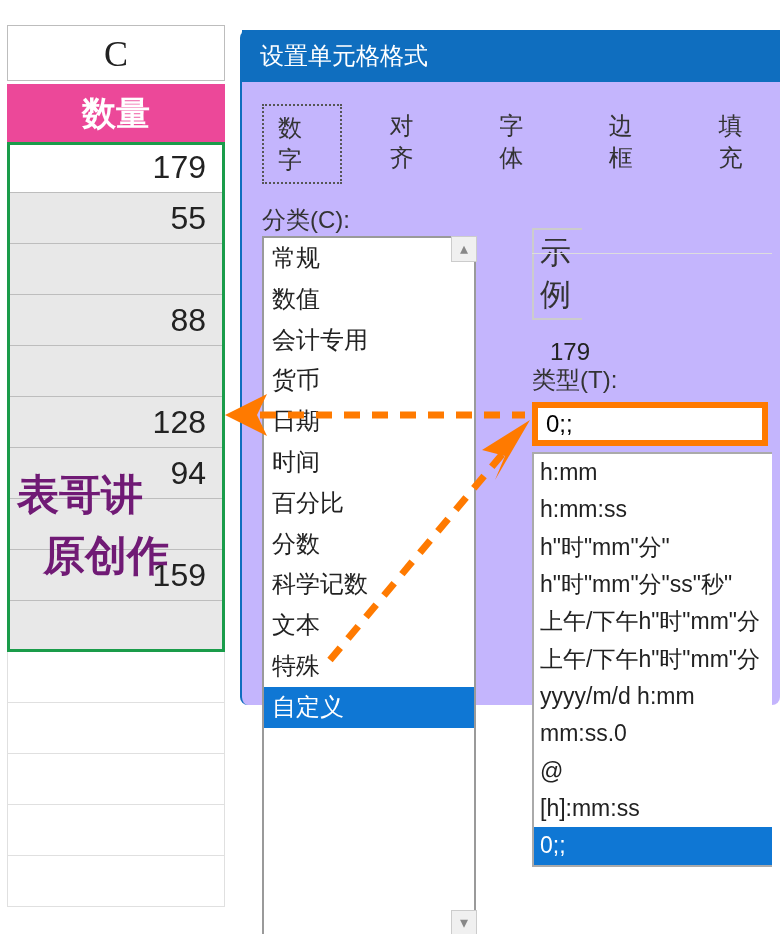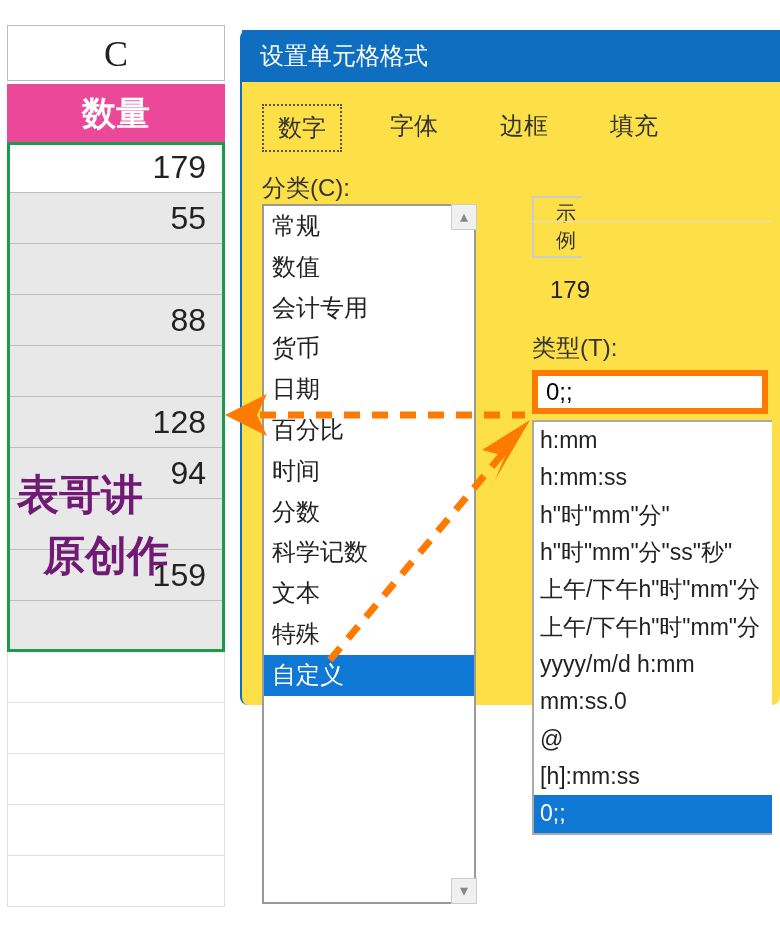--- a/index.html
+++ b/index.html
@@ -88,21 +88,21 @@
     color: #701a75;
     line-height: 1.45;
     pointer-events: none;
   }
   .dialog {
     position: absolute;
     left: 240px;
     top: 30px;
     width: 540px;
     height: 675px;
-    background: #fde047;
+    background: #c4b5fd;
     border-left: 2px solid #0f6ebf;
     border-radius: 8px;
   }
   .dialog-title {
     height: 52px;
     background: #0f6ebf;
     color: #fff;
     font-size: 24px;
     line-height: 52px;
     padding-left: 18px;
@@ -166,28 +166,27 @@
   }
   .scroll-arrow-up { top: 52px; left: 209px; }
   .scroll-arrow-down { top: 726px; left: 209px; }
   .sample-area {
     position: absolute;
     left: 290px;
     top: 44px;
     width: 240px;
   }
   .sample-label {
-    font-size: 20px;
+    font-size: 31px;
     color: #333;
     border: 2px solid #ccc;
     border-right: none;
     padding: 2px 6px;
     display: inline-block;
     width: 50px;
-    text-align: right;
   }
   .sample-box-border{
     border-top: 1px solid #ddd;
     margin-top: -1px;
     width: 240px;
     position: absolute;
     top: 26px;
   }
   .sample-value {
     font-size: 24px;
@@ -270,36 +269,37 @@
 
 <div class="watermark">
   <div>表哥讲</div>
   <div style="padding-left:26px">原创作</div>
 </div>
 
 <div class="dialog">
   <div class="dialog-title">设置单元格格式</div>
   <div class="tabs">
     <div class="tab active">数字</div>
+    <div class="tab">对齐</div>
     <div class="tab">字体</div>
     <div class="tab">边框</div>
     <div class="tab">填充</div>
   </div>
   <div class="dialog-body">
     <div class="category-label">
       <span>分类(C):</span>
     </div>
     <div class="category-list">
       <div class="cat-item">常规</div>
       <div class="cat-item">数值</div>
       <div class="cat-item">会计专用</div>
       <div class="cat-item">货币</div>
       <div class="cat-item">日期</div>
+      <div class="cat-item">时间</div>
       <div class="cat-item">百分比</div>
-      <div class="cat-item">时间</div>
       <div class="cat-item">分数</div>
       <div class="cat-item">科学记数</div>
       <div class="cat-item">文本</div>
       <div class="cat-item">特殊</div>
       <div class="cat-item selected">自定义</div>
     </div>
     <div class="scroll-arrow-up">▴</div>
     <div class="scroll-arrow-down">▾</div>
 
     <div class="sample-area">

